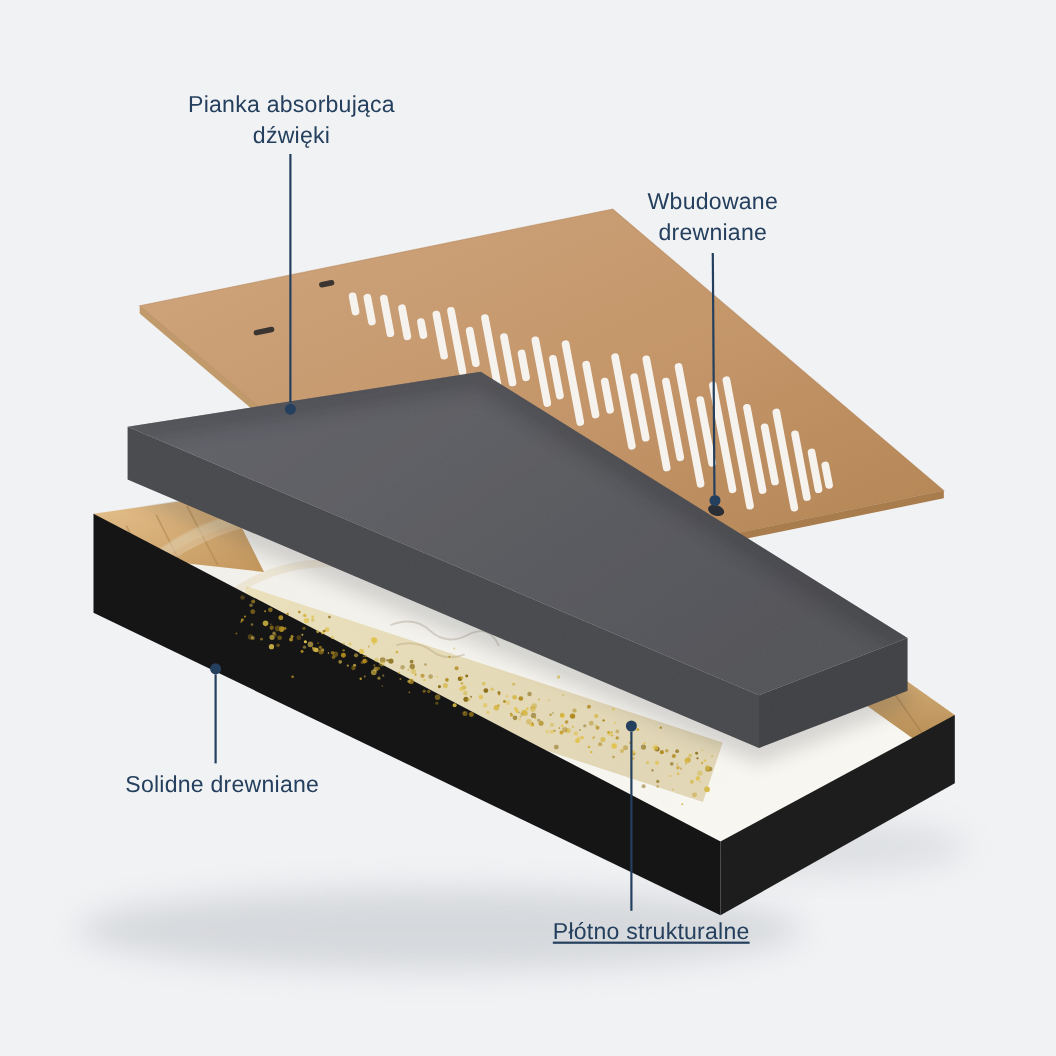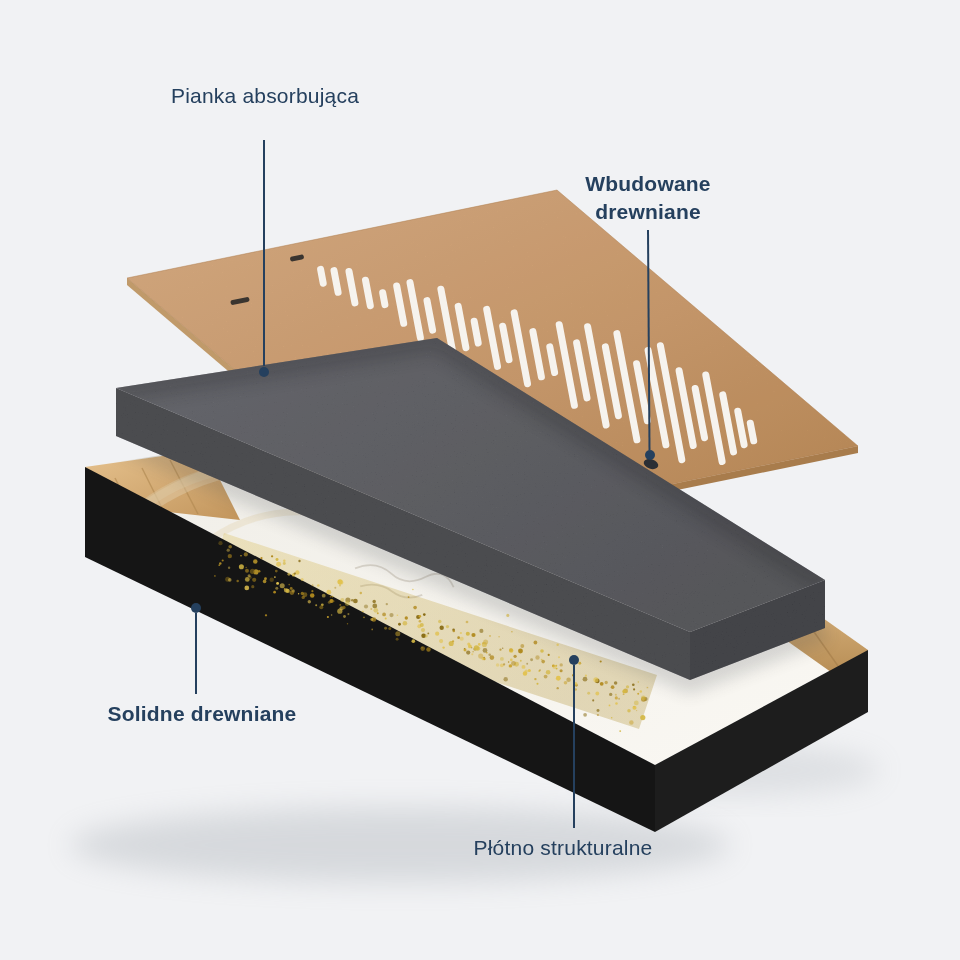--- a/index.html
+++ b/index.html
@@ -477,24 +477,25 @@
   <g fill="var(--leader)" stroke="none">
     <circle cx="264" cy="372" r="5"></circle>
     <circle cx="650" cy="455" r="5"></circle>
     <circle cx="196" cy="608" r="5"></circle>
     <circle cx="574" cy="660" r="5"></circle>
   </g>
 </svg>
 
 <div class="label" style="left:115px;top:82px;width:300px;">
   <span>Pianka absorbująca</span>
+  <span>dźwięki</span>
 </div>
-<div class="label" style="left:518px;top:170px;width:260px;font-weight:bold;">
+<div class="label" style="left:518px;top:170px;width:260px;">
   <span>Wbudowane</span>
   <span>drewniane</span>
 </div>
-<div class="label" style="left:62px;top:700px;width:280px;font-weight:bold;">
+<div class="label" style="left:62px;top:700px;width:280px;">
   <span>Solidne drewniane</span>
 </div>
-<div class="label" style="left:403px;top:834px;width:320px;">
+<div class="label" style="left:432px;top:834px;width:320px;text-decoration:underline;">
   <span>Płótno strukturalne</span>
 </div>
 </div>
 
 </body></html>

